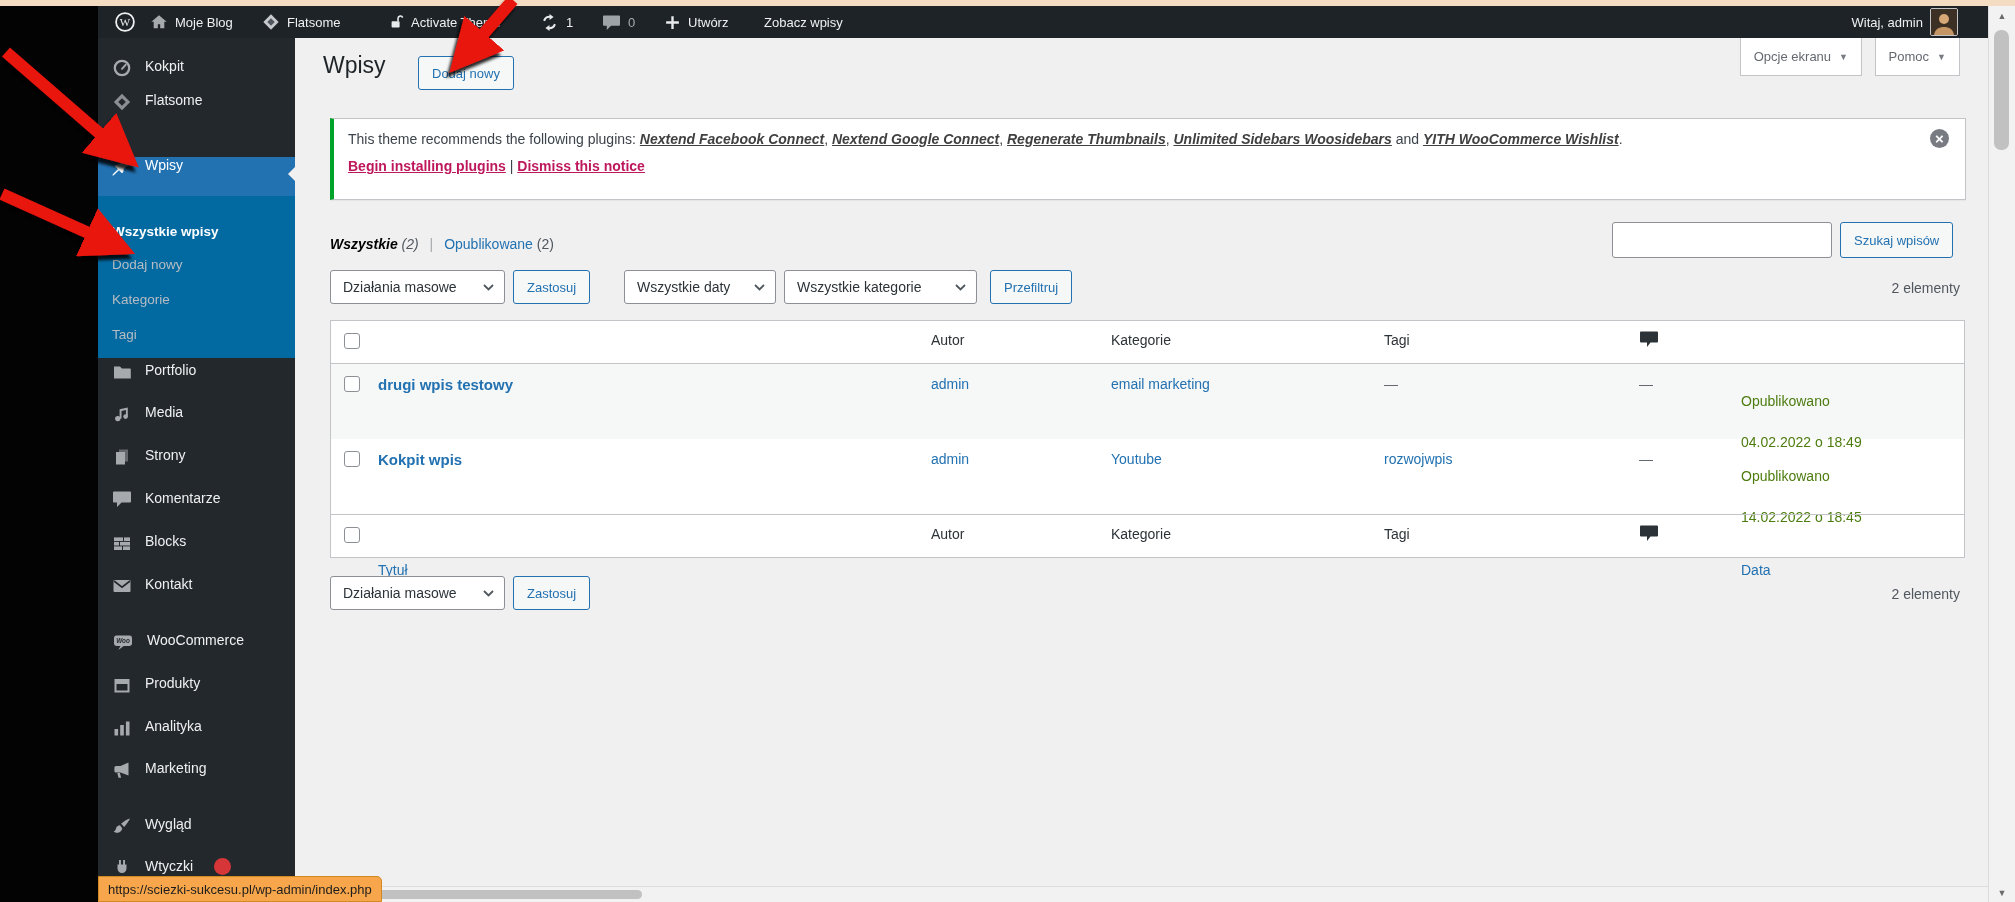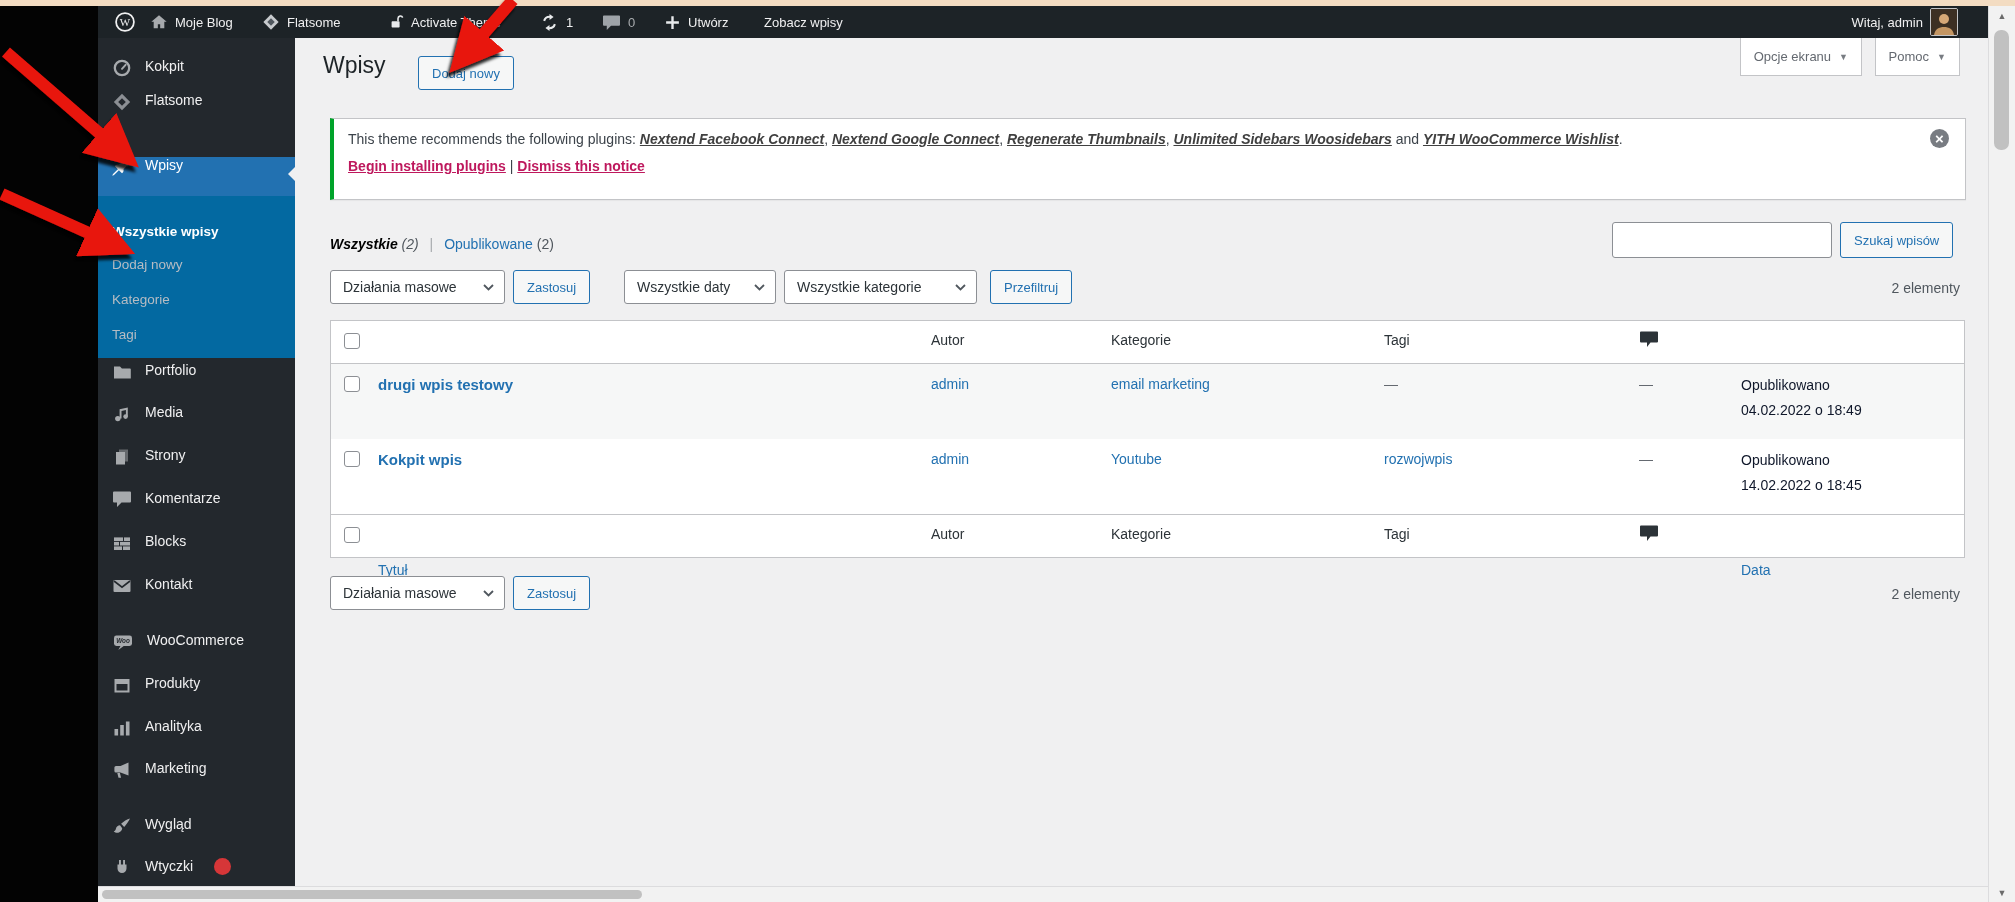--- a/index.html
+++ b/index.html
@@ -67,21 +67,21 @@
   .col-cb{left:13px;top:12px;}
   .col-title{left:47px;}
   .col-author{left:600px;}
   .col-cat{left:780px;}
   .col-tags{left:1053px;}
   .col-comments{left:1308px;}
   .col-date{left:1410px;}
   .sort-link{color:#2271b1;cursor:pointer;margin-top:36px;}
   .cell-link{color:#2271b1;cursor:pointer;}
   .row-title{font-weight:bold;font-size:15px;color:#2271b1;cursor:pointer;}
-  .date-cell div{line-height:25px;color:#0f172a;}
+  .date-cell div{line-height:25px;color:#4d7c0f;margin-top:16px;}
   .checkbox{width:16px;height:16px;background:#fff;border:1px solid #8c8f94;border-radius:3px;box-sizing:border-box;cursor:pointer;}
   .dash{color:#646970;}
 
   
   #v-scrollbar{left:1988px;top:6px;width:27px;height:896px;background:#f2f2f2;border-left:1px solid #dcdcde;box-sizing:border-box;}
   #v-thumb{position:absolute;left:5px;top:24px;width:15px;height:120px;background:#c1c1c1;border-radius:7px;}
   .scroll-arrow{position:absolute;left:0;width:26px;text-align:center;font-size:9px;color:#6b6b6b;}
   #h-scrollbar{left:98px;top:886px;width:1890px;height:16px;background:#f2f2f2;border-top:1px solid #dcdcde;box-sizing:border-box;}
   #h-thumb{position:absolute;left:4px;top:3px;width:540px;height:9px;background:#c1c1c1;border-radius:5px;}
 
@@ -429,20 +429,23 @@
 
   <div class="abs" id="v-scrollbar">
     <div class="scroll-arrow" style="top:5px">▲</div>
     <div id="v-thumb"></div>
     <div class="scroll-arrow" style="bottom:4px">▼</div>
   </div>
   <div class="abs" id="h-scrollbar">
     <div id="h-thumb"></div>
   </div>
 
+  <div class="abs" id="status-bar">
+    <span>https://sciezki-sukcesu.pl/wp-admin/index.php</span>
+  </div>
 
   <svg class="abs" id="arrows" width="2015" height="902" viewBox="0 0 2015 902">
     <defs>
       <marker id="ah" markerWidth="4.4" markerHeight="4.4" refX="3.2" refY="2.2" orient="auto">
         <path d="M0 0L4.4 2.2L0 4.4z" fill="#e8150f"></path>
       </marker>
       <filter id="ashadow" x="-40%" y="-40%" width="180%" height="180%">
         <feDropShadow dx="-3" dy="5" stdDeviation="1.6" flood-color="#000" flood-opacity="0.85"></feDropShadow>
       </filter>
     </defs>

